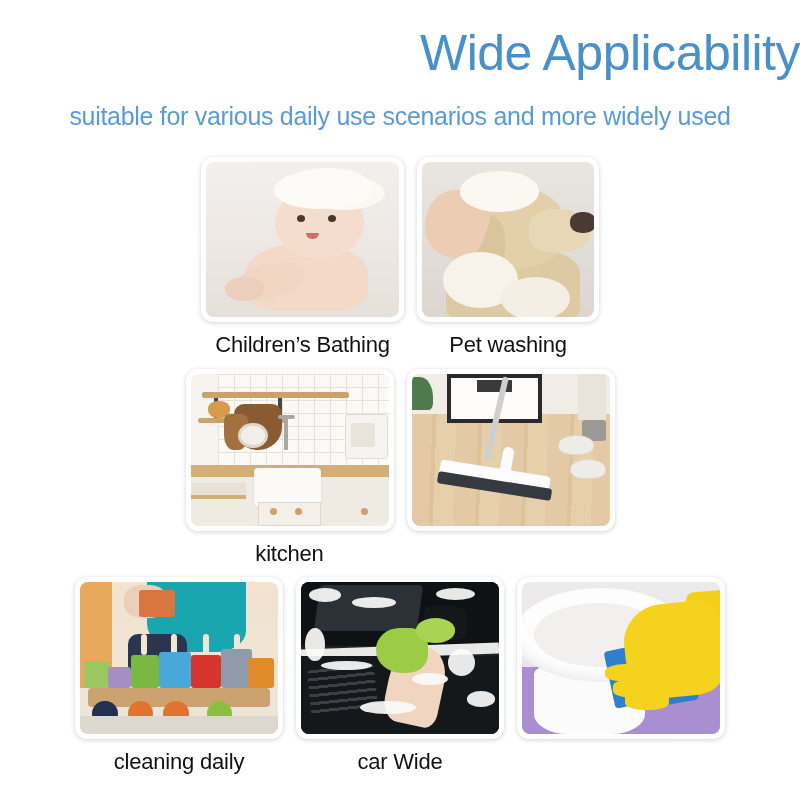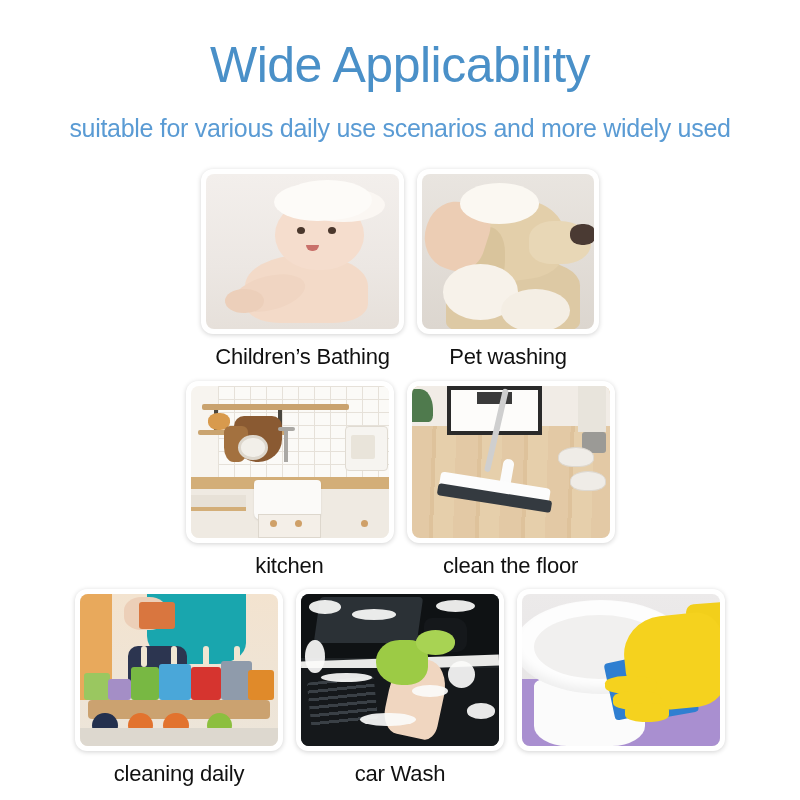--- a/index.html
+++ b/index.html
@@ -6,27 +6,27 @@
   html, body {
     width:800px; height:800px;
     background:#ffffff;
     font-family:"Liberation Sans", sans-serif;
     overflow:hidden;
   }
   .page { position:relative; width:800px; height:800px; background:#fff; }
 
   
   .title {
-    text-align:center;
+    text-align:right;
     font-size:50px;
     line-height:1;
     font-weight:400;
     color:#4a90c8;
     letter-spacing:-0.5px;
-    padding-top:40px;
+    padding-top:28px;
   }
   .subtitle {
     text-align:center;
     font-size:25px;
     line-height:1;
     font-weight:400;
     color:#5a9bd4;
     letter-spacing:-0.3px;
     padding-top:26px;
   }
@@ -304,21 +304,20 @@
             <div class="sh flr-sock"></div>
             <div class="sh flr-sl1"></div>
             <div class="sh flr-sl2"></div>
             <div class="sh flr-handle"></div>
             <div class="sh flr-grip"></div>
             <div class="sh flr-squee"></div>
             <div class="sh flr-blade"></div>
           </div>
         </div>
       </div>
-      <div class="caption">clean the floor</div>
     </div>
 
   </div>
 
   <div class="row row3">
 
     <div class="cell sz-c">
       <div class="card">
         <div class="photo">
           <div class="scene toy-bg">
@@ -368,21 +367,21 @@
               <div class="foam f3"></div>
             <div class="foam f4"></div>
               <div class="foam f5"></div>
               <div class="foam f6"></div>
             <div class="foam f7"></div>
               <div class="foam f8"></div>
               <div class="foam f9"></div>
           </div>
         </div>
       </div>
-      <div class="caption">car Wash</div>
+      <div class="caption">car Wide</div>
     </div>
 
     <div class="cell sz-c">
       <div class="card">
         <div class="photo">
           <div class="scene tol-bg">
             <div class="sh tol-purple"></div>
             <div class="sh tol-base"></div>
             <div class="sh tol-bowl"></div>
             <div class="sh tol-inner"></div>

